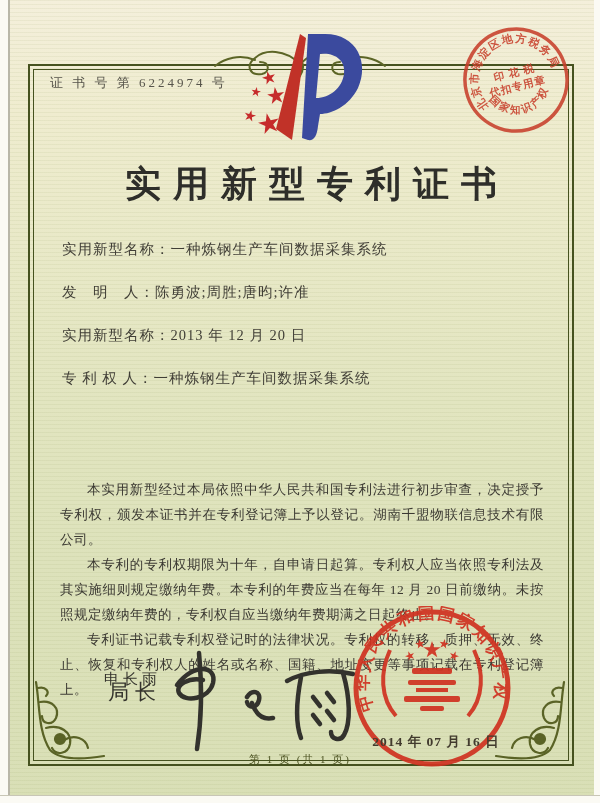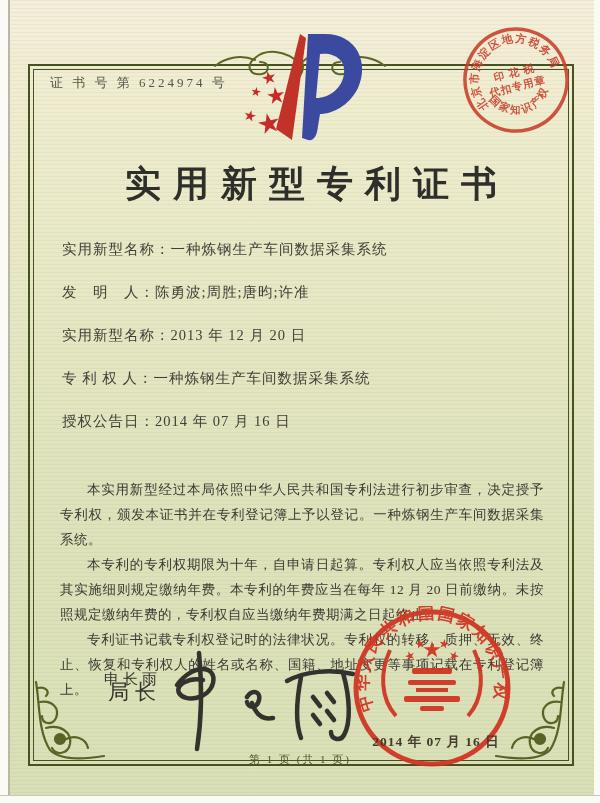--- a/index.html
+++ b/index.html
@@ -120,27 +120,24 @@
     </div>
     <div class="field-row">
       <span>发　明　人：</span><span>陈勇波;周胜;唐昀;许准</span>
     </div>
     <div class="field-row">
       <span>实用新型名称：</span><span>2013 年 12 月 20 日</span>
     </div>
     <div class="field-row">
       <span>专 利 权 人：</span><span>一种炼钢生产车间数据采集系统</span>
     </div>
-    <div class="field-row">
-      <span>授权公告日：</span><span>2014 年 07 月 16 日</span>
-    </div>
   </div>
 
   <div class="body-text">
-    <p>本实用新型经过本局依照中华人民共和国专利法进行初步审查，决定授予专利权，颁发本证书并在专利登记簿上予以登记。一种炼钢生产车间数据采集系统。</p>
+    <p>本实用新型经过本局依照中华人民共和国专利法进行初步审查，决定授予专利权，颁发本证书并在专利登记簿上予以登记。湖南千盟物联信息技术有限公司。</p>
     <p>本专利的专利权期限为十年，自申请日起算。专利权人应当依照专利法及其实施细则规定缴纳年费。本专利的年费应当在每年 12 月 20 日前缴纳。未按照规定缴纳年费的，专利权自应当缴纳年费期满之日起终止。</p>
     <p>专利证书记载专利权登记时的法律状况。专利权的转移、质押、无效、终止、恢复和专利权人的姓名或名称、国籍、地址变更等事项记载在专利登记簿上。</p>
   </div>
 
   <div class="sign-title">局长</div>
   <div class="sign-name">申长雨</div>
   <svg class="signature-svg" width="210" height="110" viewBox="0 0 210 110">
     <g fill="none" stroke="#33322d" stroke-width="4.5" stroke-linecap="round" stroke-linejoin="round">
       <path d="M22,40 C38,18 62,20 58,38 C54,54 30,58 24,48 C20,40 34,32 48,35"></path>
       <path d="M44,8 C47,40 47,72 42,104"></path>

